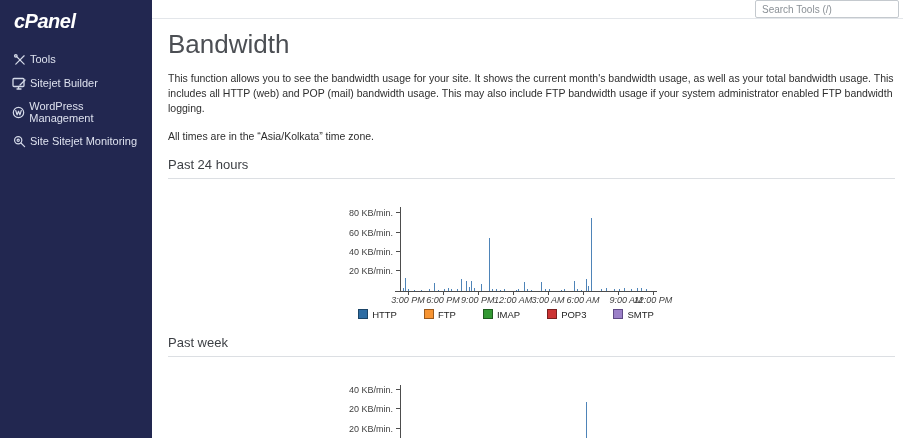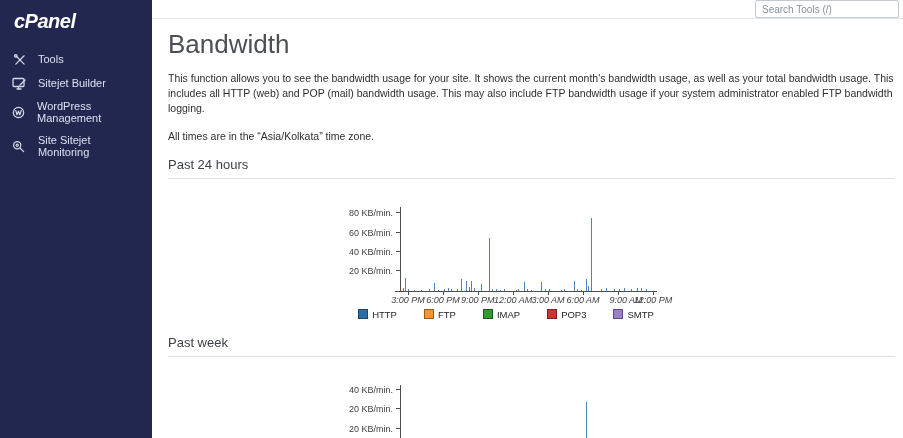--- a/index.html
+++ b/index.html
@@ -3,21 +3,21 @@
 <meta charset="utf-8">
 <style>
   * { margin:0; padding:0; box-sizing:border-box; }
   html,body { width:903px; height:438px; overflow:hidden; }
   body { font-family:"Liberation Sans", sans-serif; background:#fff; display:flex; }
 
   
   .sidebar { width:152px; min-width:152px; height:438px; background:#222750; color:#dde1ee; }
   .logo { font-style:italic; font-weight:bold; font-size:20px; letter-spacing:-0.5px;
           color:#fff; padding:10px 0 14px 14px; cursor:pointer; }
-  .nav-item { display:flex; align-items:center; gap:12px; padding:5px 8px 5px 12px;
+  .nav-item { display:flex; align-items:center; gap:4px; padding:5px 8px 5px 12px;
               font-size:11px; cursor:pointer; color:#dde1ee; }
   .nav-icon { width:14px; height:14px; display:inline-flex; align-items:center; justify-content:center; }
   .nav-icon svg { stroke:#d4d9e8; fill:none; stroke-width:1.3; stroke-linecap:round; stroke-linejoin:round; }
 
   
   .main { flex:1; display:flex; flex-direction:column; background:#fff; }
   .topbar { height:28px; border-bottom:1px solid #e3e6ea; display:flex; justify-content:flex-end;
             align-items:center; padding-right:4px; background:#fff; }
   .search { width:144px; height:18px; font-size:10px; padding:2px 6px; border:1px solid #c4c9ce;
             border-radius:2px; color:#444; font-family:"Liberation Sans", sans-serif; }

